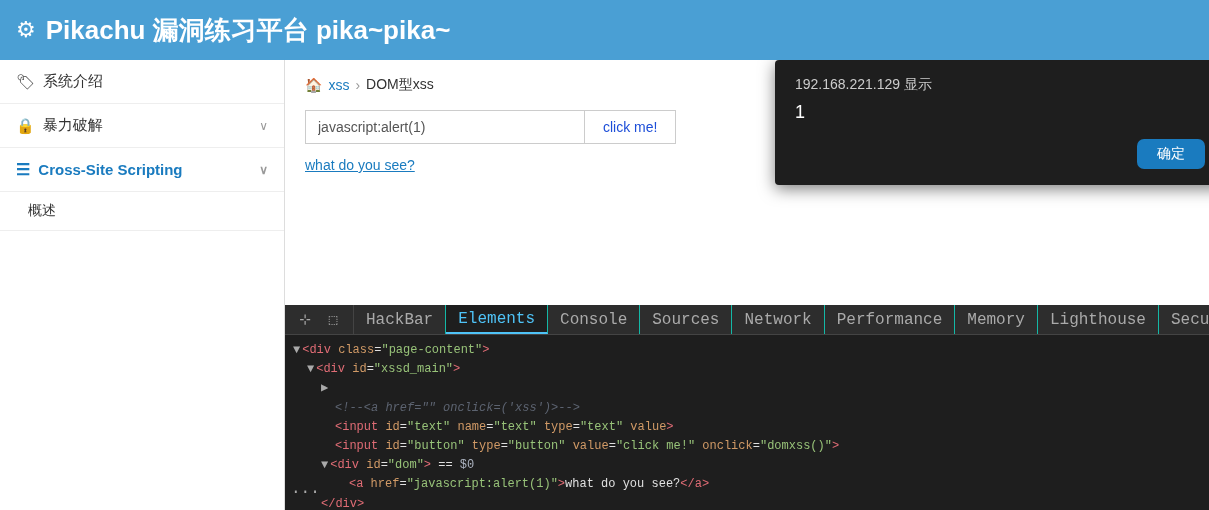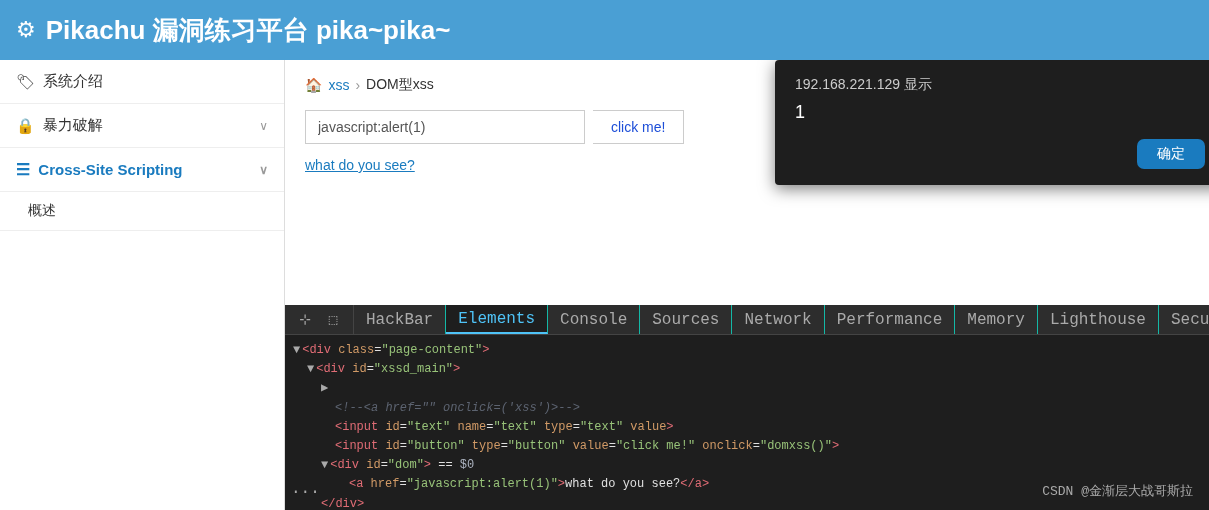--- a/index.html
+++ b/index.html
@@ -81,21 +81,21 @@
       font-size: 14px;
     }
     .breadcrumb a { color: #1a7bbf; text-decoration: none; }
     .breadcrumb .sep { color: #999; }
     .breadcrumb .current { color: #333; }
 
     
     .xss-form {
       display: flex;
       align-items: center;
-      gap: 8px;
+      gap: 0;
       margin-bottom: 12px;
     }
     .xss-input {
       border: 1px solid #ccc;
       padding: 8px 12px;
       font-size: 14px;
       width: 280px;
       outline: none;
       color: #555;
     }
@@ -369,20 +369,19 @@
           <span><span class="tag-name">&lt;a</span> <span class="attr-name">href</span><span class="attr-eq">=</span><span class="attr-value">"javascript:alert(1)"</span><span class="tag-name">&gt;</span><span class="text-content">what do you see?</span><span class="tag-name">&lt;/a&gt;</span></span>
         </div>
 
         <div class="code-line">
           <span class="code-indent" style="width:28px"></span>
           <span><span class="tag-name">&lt;/div&gt;</span></span>
         </div>
 
       </div>
 
-      <div class="watermark">CSDN @金渐层大战哥斯拉</div>
 
       <div class="three-dots">...</div>
 
     </div>
 
   </div>
 </div>
 
 </body></html>

